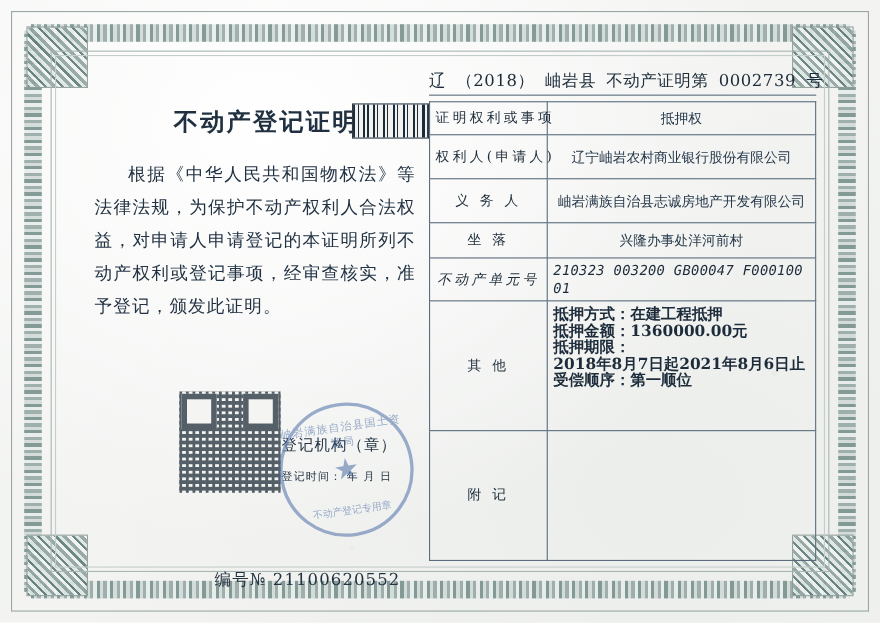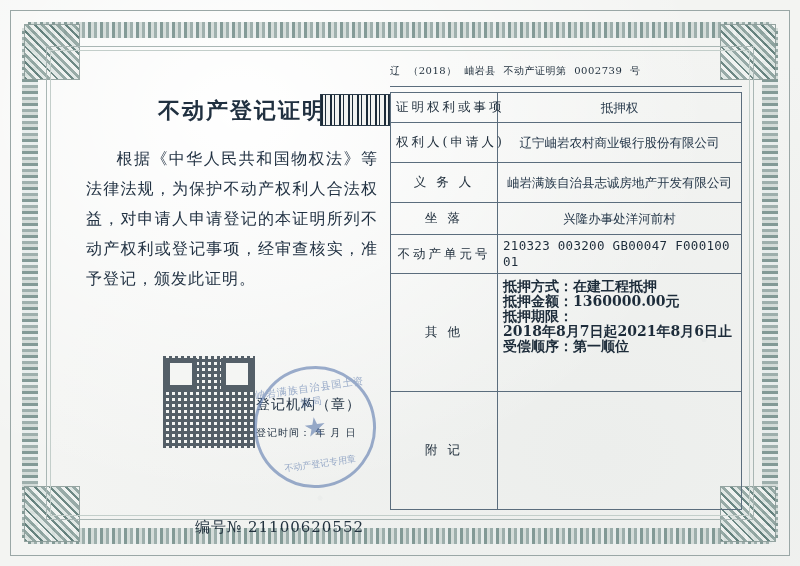--- a/index.html
+++ b/index.html
@@ -223,21 +223,21 @@
   .right-panel {
     position: absolute;
     right: 0; top: 0;
     width: 352px;
     height: 100%;
   }
   .header-line {
     position: absolute;
     left: 0; top: 8px;
     width: 352px;
-    font-size: 10px;
+    font-size: 15px;
     color: #1d2c3a;
     letter-spacing: .5px;
     white-space: nowrap;
     font-family: "DejaVu Serif", "Liberation Serif", serif;
   }
   .header-line .hl-seg { margin-right: 4px; }
   .header-underline {
     position: absolute;
     left: 0; top: 30px;
     width: 352px;
@@ -275,21 +275,21 @@
   }
   td.val.handwriting {
     font-family: Liberation Serif, serif;
     color: #26384a;
     text-align: center;
   }
   .r-type   { height: 30px; }
   .r-owner  { height: 40px; }
   .r-oblig  { height: 40px; }
   .r-locate { height: 32px; }
-  .r-unit   { height: 30px; }
+  .r-unit   { height: 30px; font-style: italic; }
   .r-other  { height: 118px; }
   .r-append { height: 118px; }
   td.val.small-multi {
     font-size: 14px;
     line-height: 15px;
     vertical-align: top;
     padding-top: 5px;
     font-weight: bold;
   }
   .mono-num {

